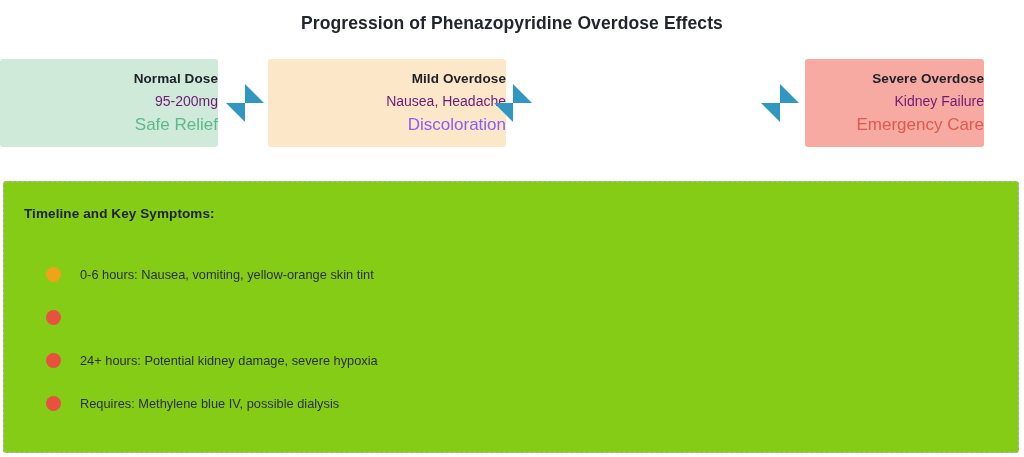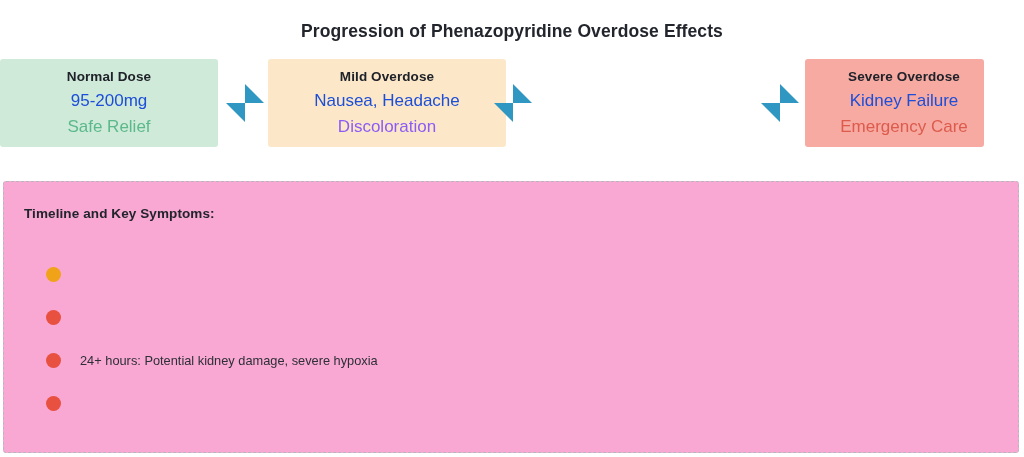--- a/index.html
+++ b/index.html
@@ -17,21 +17,21 @@
     position: relative;
   }
 
   
   .page-title {
     text-align: center;
     font-size: 17.5px;
     font-weight: bold;
     color: #23252d;
     letter-spacing: 0.1px;
-    margin: 16px;
+    margin: 8px;
     padding-top: 2px;
     height: 28px;
     line-height: 26px;
   }
 
   
   .stage-row {
     position: absolute;
     left: 0;
     top: 59px;
@@ -39,33 +39,33 @@
     height: 88px;
   }
   .stage-card {
     position: absolute;
     top: 0;
     height: 88px;
     border-radius: 3px;
     box-sizing: border-box;
     display: flex;
     flex-direction: column;
-    align-items: center;
+    align-items: flex-end;
     justify-content: center;
   }
   .stage-title {
     font-size: 13.5px;
     font-weight: bold;
     color: #20222a;
     margin-bottom: 7px;
     letter-spacing: 0.1px;
   }
   .stage-detail {
-    font-size: 17px;
-    color: #1d4ed8;
+    font-size: 14px;
+    color: #701a75;
     margin-bottom: 6px;
   }
   .stage-status {
     font-size: 17px;
   }
 
   
   .connector {
     position: absolute;
     top: 21px;
@@ -77,21 +77,21 @@
   
   .timeline-panel {
     position: absolute;
     left: 3px;
     top: 181px;
     width: 1016px;
     height: 272px;
     border: 1px dashed #b6b6bd;
     border-radius: 3px;
     box-sizing: border-box;
-    background: #f9a8d4;
+    background: #84cc16;
   }
   .timeline-heading {
     position: absolute;
     left: 20px;
     top: 24px;
     font-size: 13.5px;
     font-weight: bold;
     color: #22242c;
     letter-spacing: 0.1px;
   }
@@ -158,25 +158,27 @@
         <polygon points="4,23 23,23 23,42" fill="#2f97c1"></polygon>
       </svg>
     </div>
   </div>
 
 <div class="timeline-panel">
   <div class="timeline-heading">Timeline and Key Symptoms:</div>
   <div class="timeline-list">
       <div class="timeline-item">
         <span class="bullet" style="background: rgb(240, 163, 25);"></span>
+        <span class="timeline-text">0-6 hours: Nausea, vomiting, yellow-orange skin tint</span>
       </div>
       <div class="timeline-item">
         <span class="bullet" style="background: rgb(232, 80, 63);"></span>
       </div>
       <div class="timeline-item">
         <span class="bullet" style="background: rgb(232, 80, 63);"></span>
         <span class="timeline-text">24+ hours: Potential kidney damage, severe hypoxia</span>
       </div>
       <div class="timeline-item">
         <span class="bullet" style="background: rgb(232, 80, 63);"></span>
+        <span class="timeline-text">Requires: Methylene blue IV, possible dialysis</span>
       </div>
     </div>
 </div>
 
 </body></html>

